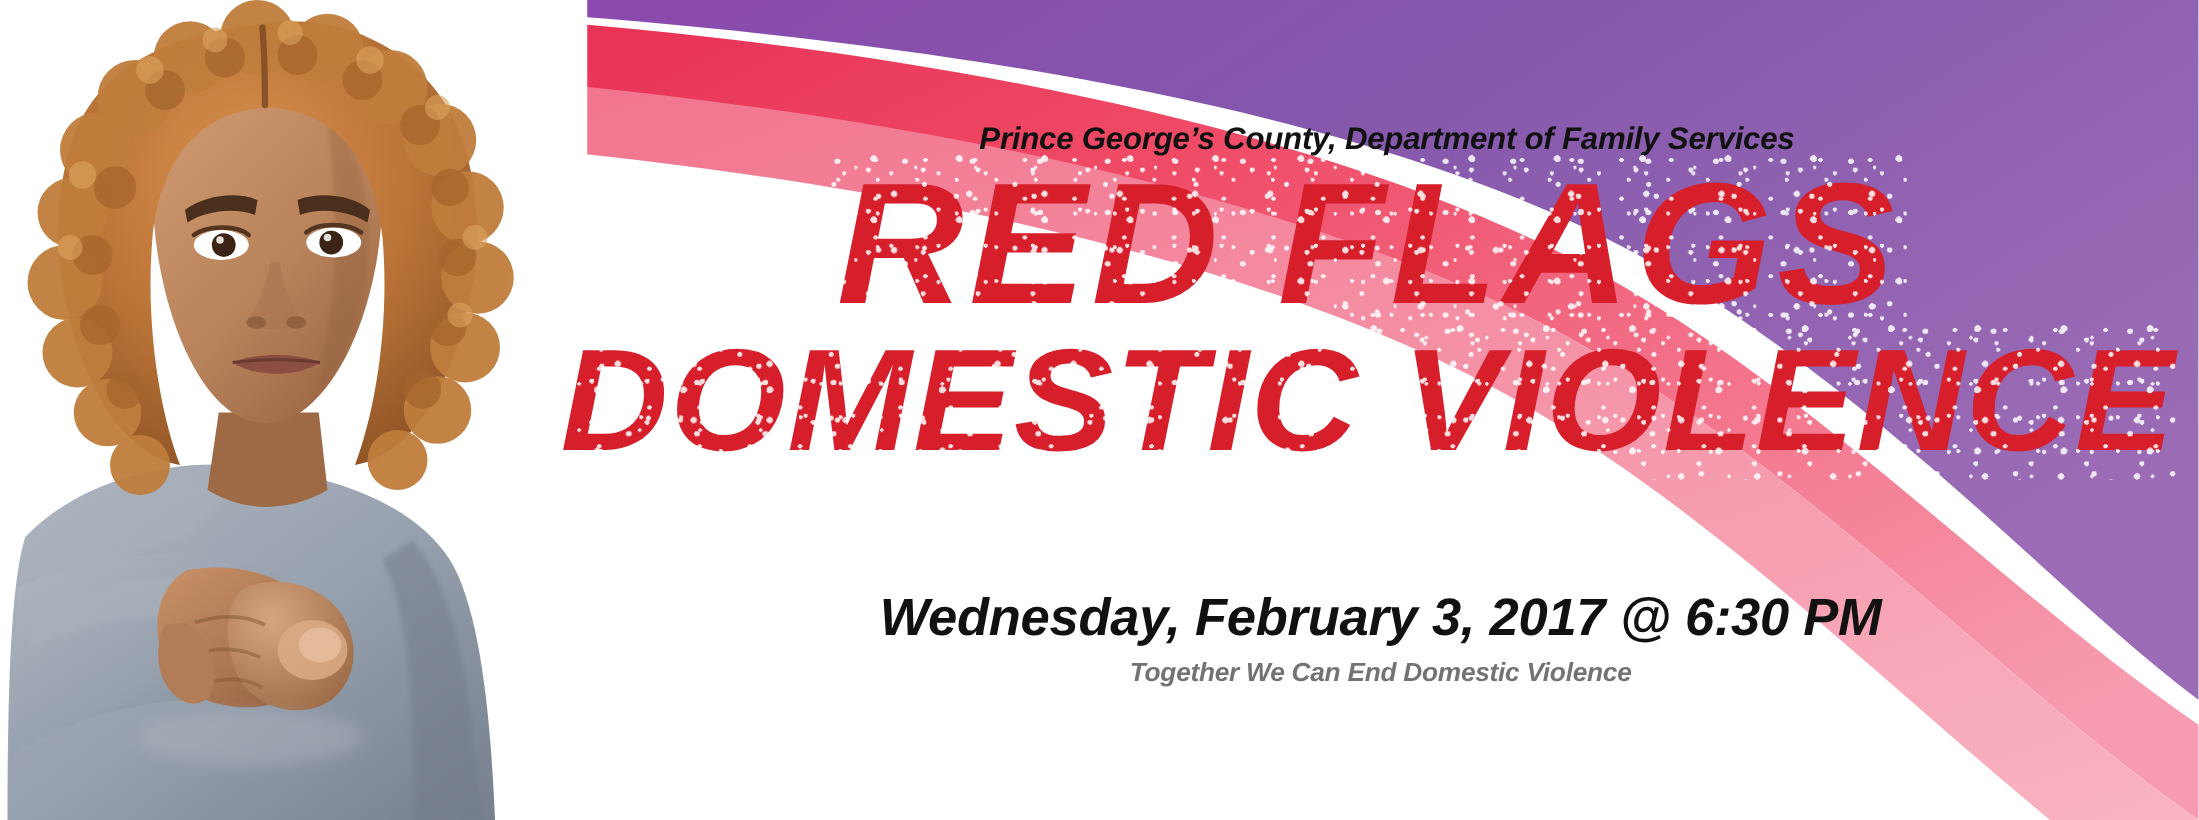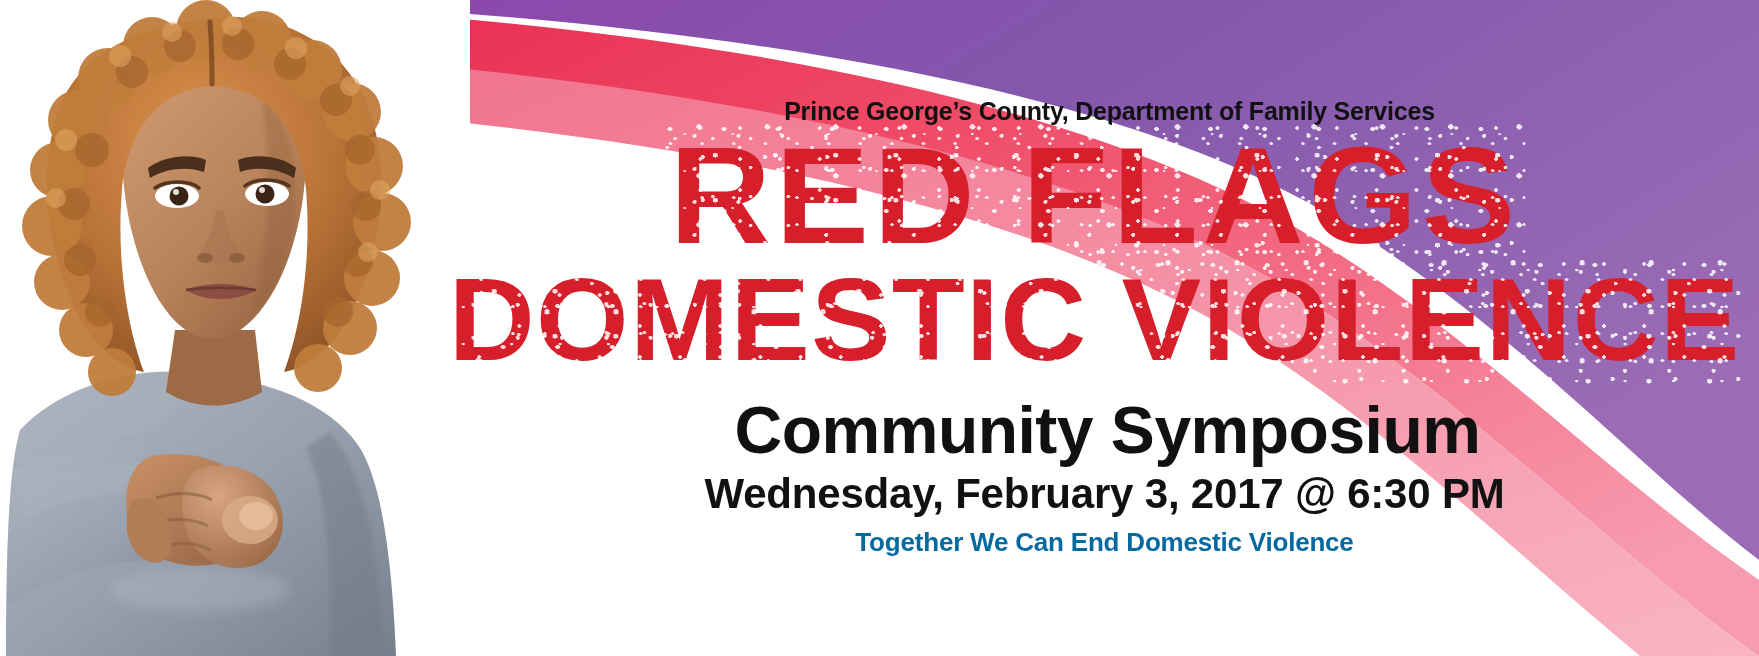--- a/index.html
+++ b/index.html
@@ -32,20 +32,21 @@
 
   
   #text-block{
     position:absolute;
     left:430px;
     top:0;
     width:1329px;
     height:656px;
     z-index:8;
     text-align:center;
+    font-style:italic;
   }
 
   .org-line{
     position:absolute;
     top:97px;
     left:0; right:0;
     font-family:"Liberation Sans", sans-serif;
     font-weight:bold;
     font-size:25px;
     letter-spacing:-0.2px;
@@ -126,22 +127,22 @@
     font-weight:bold;
     font-size:42px;
     color:#111111;
     letter-spacing:-0.2px;
     padding-left:20px;
   }
 
   #tagline{
     top:527px;
     font-weight:bold;
-    font-size:26px;
-    color:#0369a1;
+    font-size:21px;
+    color:#737373;
     letter-spacing:-0.2px;
     padding-left:20px;
   }
 </style>
 </head>
 <body>
 
 <div id="banner">
 
   <svg class="swoosh" viewBox="0 0 1759 656" preserveAspectRatio="none">
@@ -353,21 +354,20 @@
     <div class="org-line">Prince George’s County, Department of Family Services</div>
 
     <div class="grunge-line" id="title-red-flags">
       <span>RED FLAGS</span>
     </div>
 
     <div class="grunge-line" id="title-domestic-violence">
       <span>DOMESTIC VIOLENCE</span>
     </div>
 
-    <div class="sub-heading" id="subtitle-symposium">Community Symposium</div>
 
     <div class="sub-heading" id="subtitle-datetime">Wednesday, February 3, 2017 @ 6:30 PM</div>
 
     <div class="sub-heading" id="tagline">Together We Can End Domestic Violence</div>
 
   </div>
 
 </div>
 
 </body></html>

